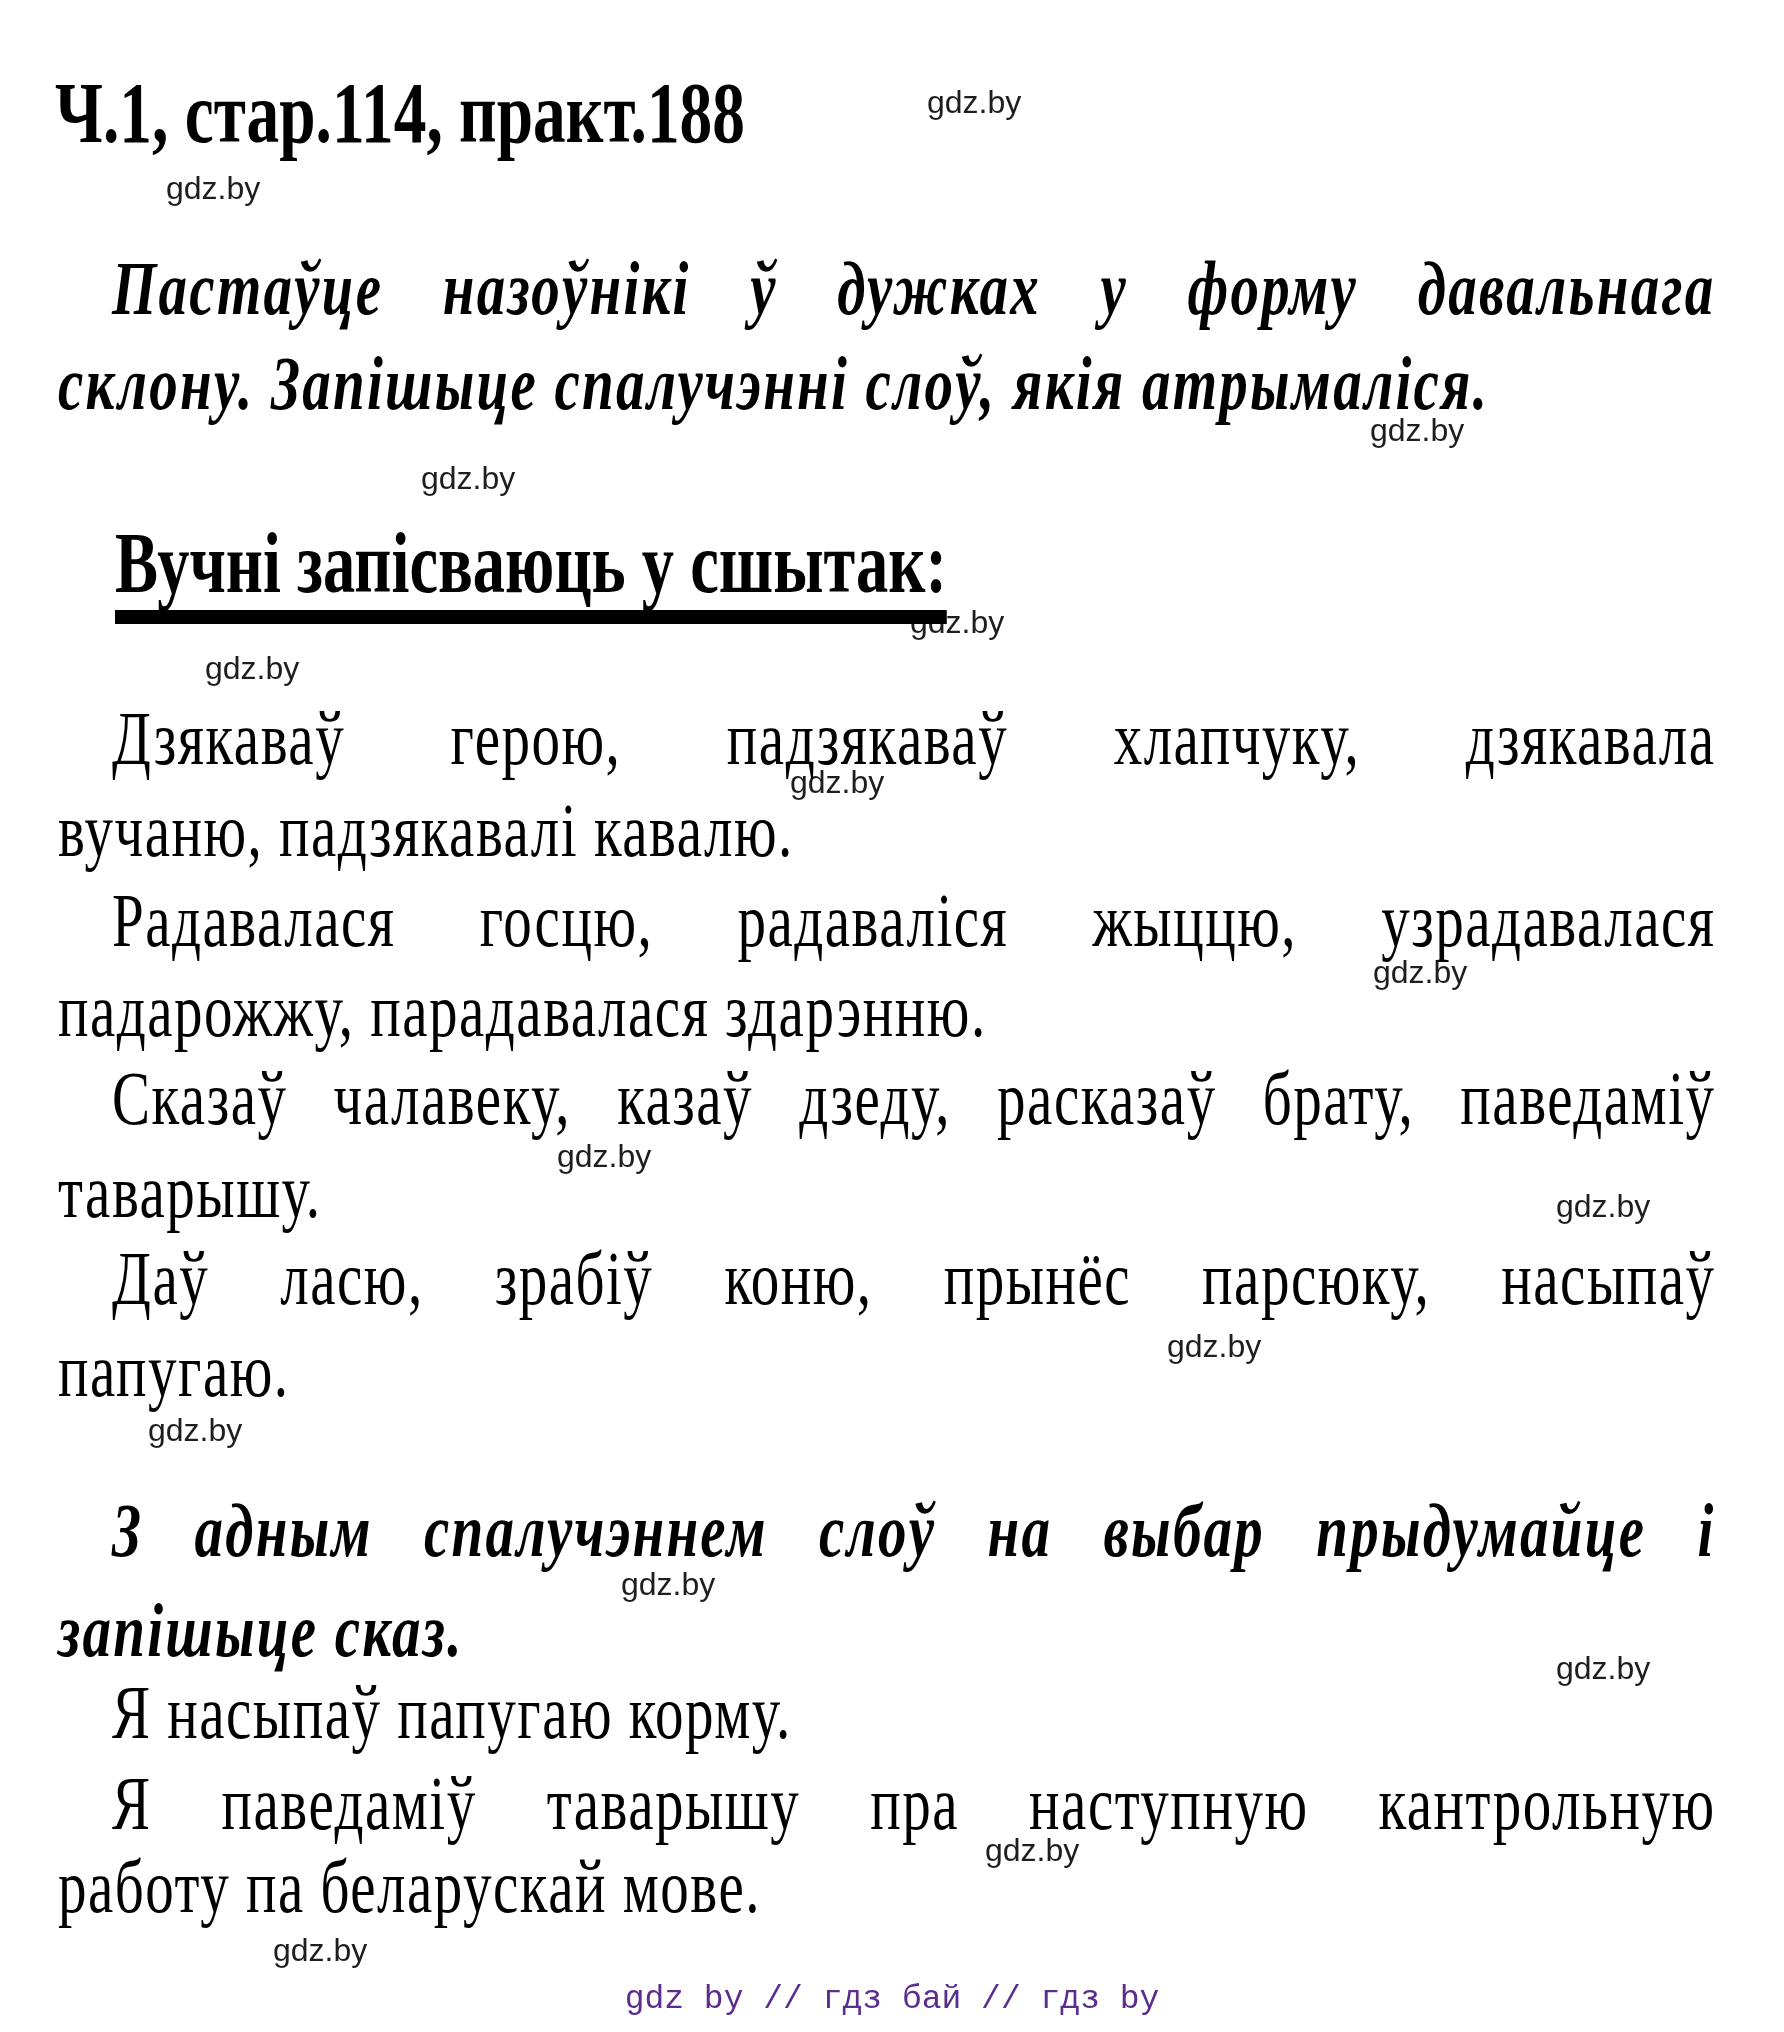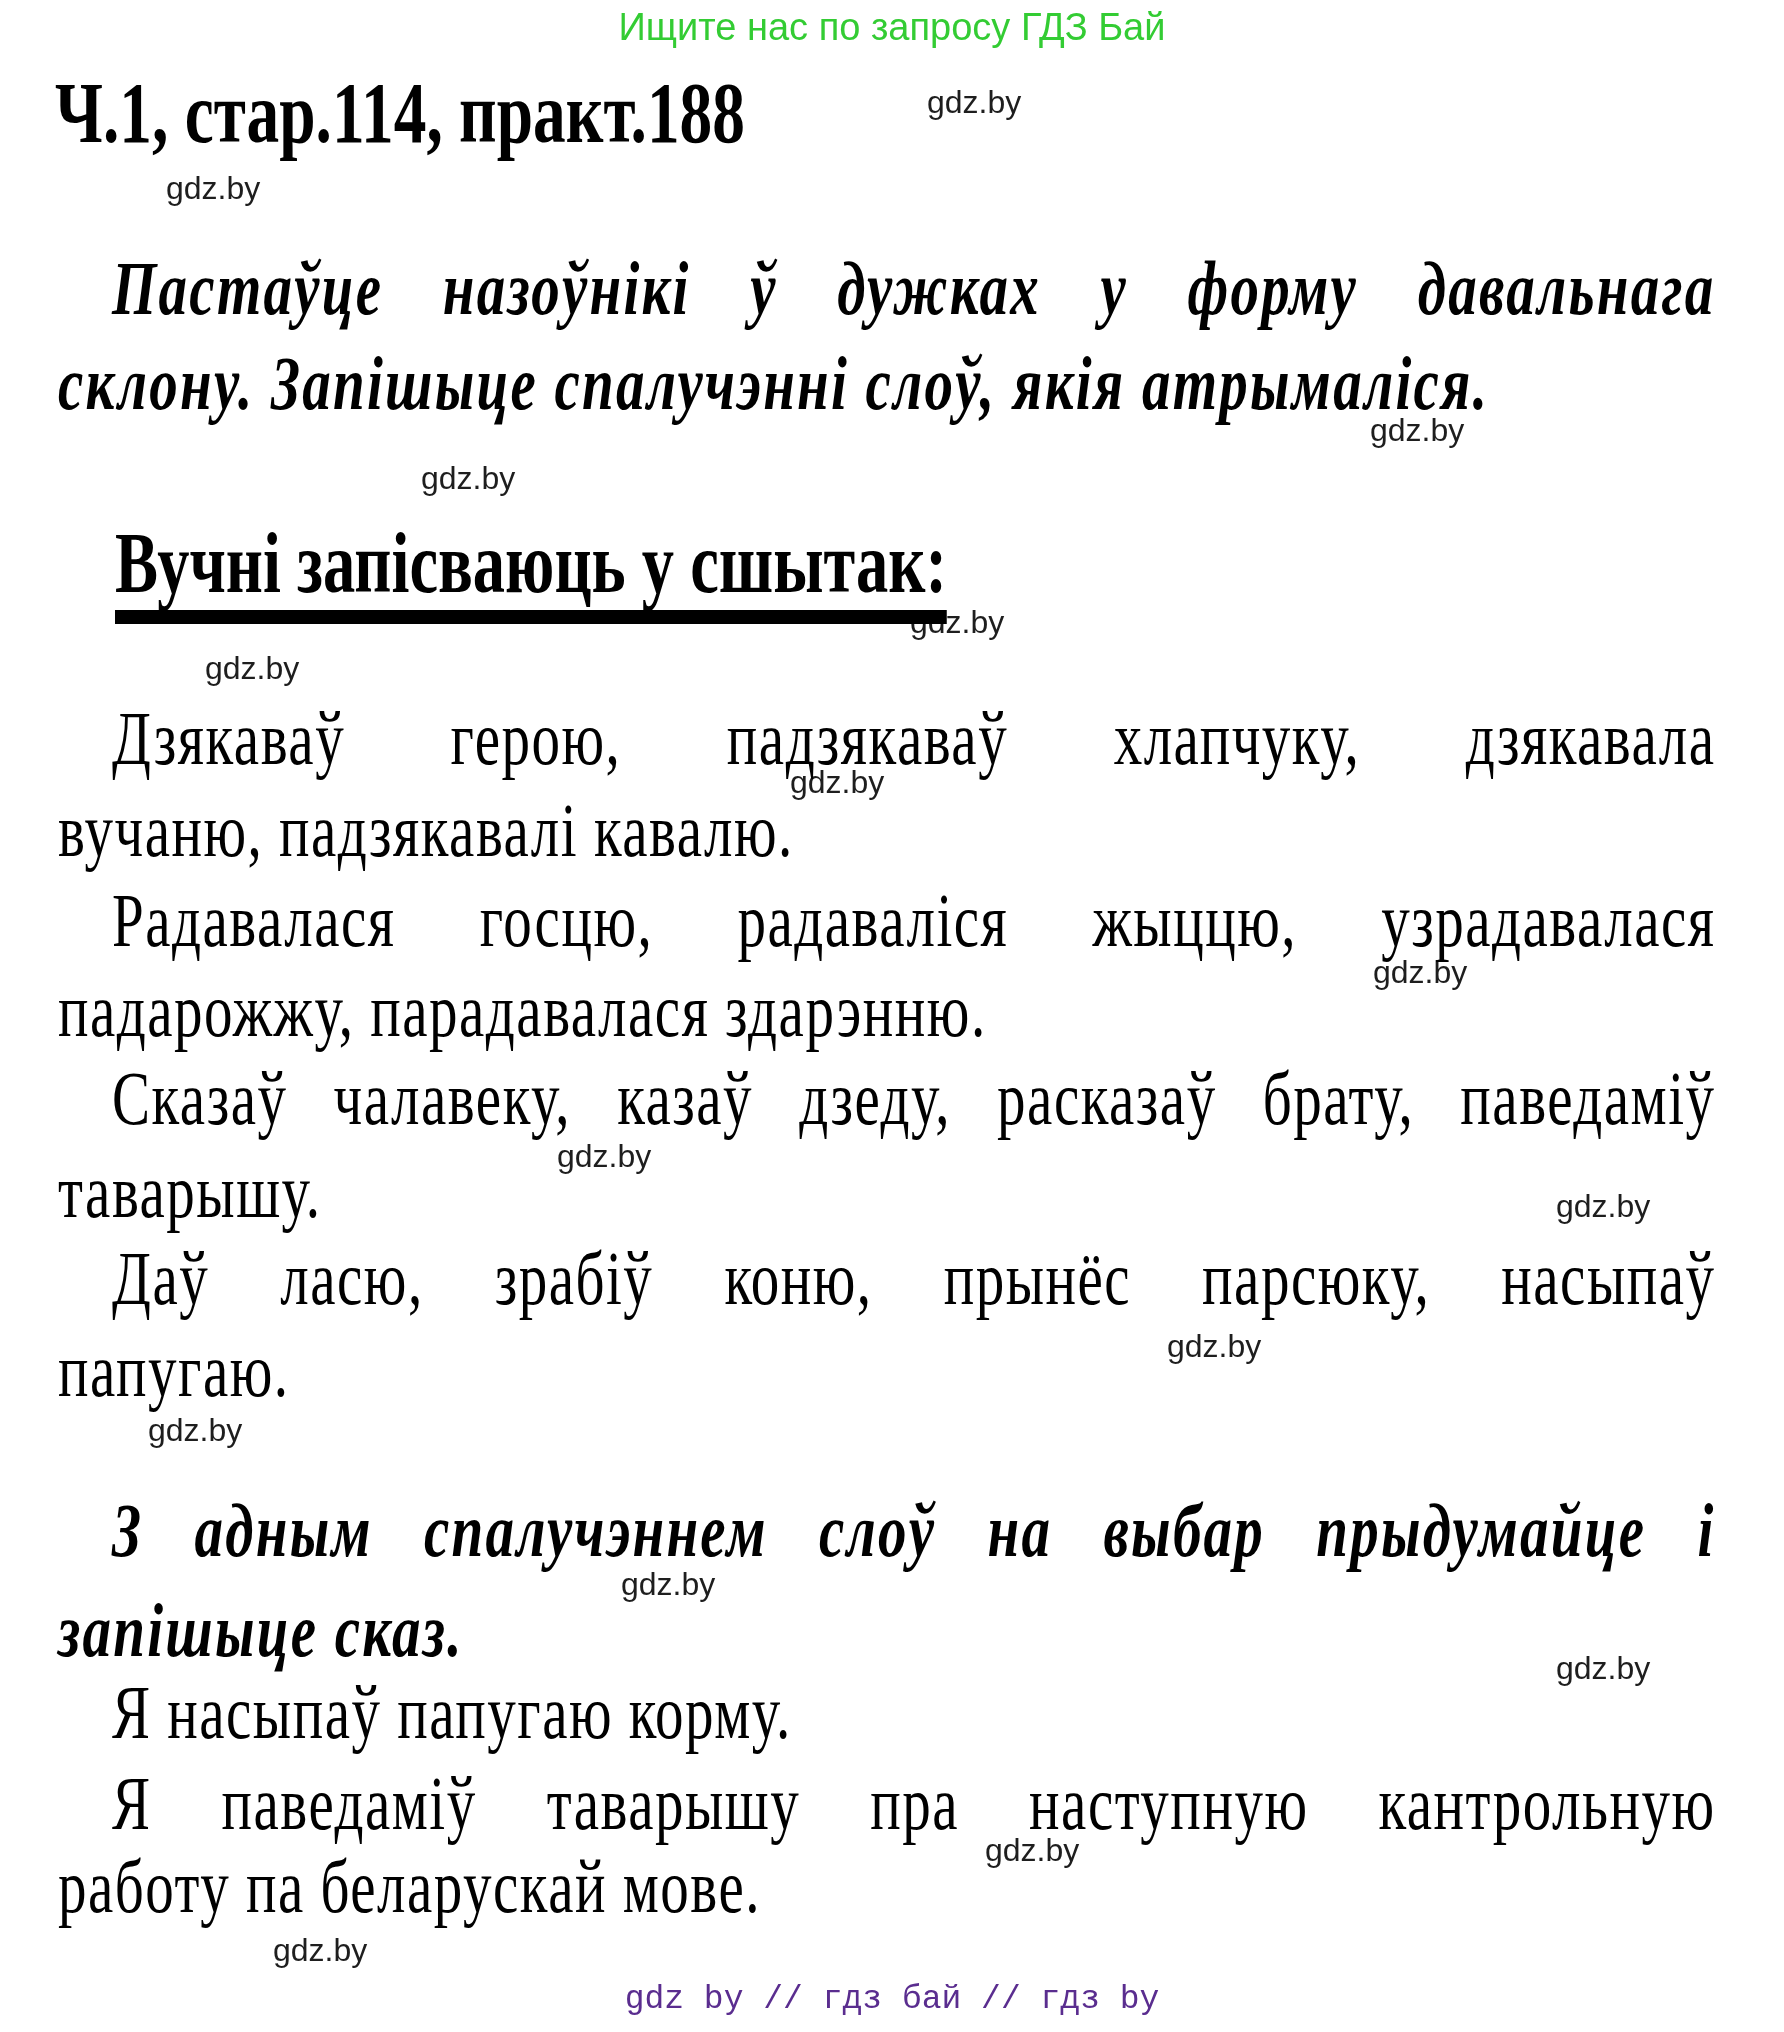--- a/index.html
+++ b/index.html
@@ -91,21 +91,20 @@
     font-size: 33px;
     color: #5a2d8f;
     white-space: nowrap;
   }
 </style>
 </head>
 <body>
 
 <div class="page">
 
-  <div class="banner">Ищите нас по запросу ГДЗ Бай</div>
 
   <div class="doc-title">Ч.1, стар.114, практ.188</div>
 
   <span class="wm" style="left:927px;  top:86px;">gdz.by</span>
   <span class="wm" style="left:166px;  top:172px;">gdz.by</span>
   <span class="wm" style="left:1370px; top:414px;">gdz.by</span>
   <span class="wm" style="left:421px;  top:462px;">gdz.by</span>
   <span class="wm" style="left:910px;  top:606px;">gdz.by</span>
   <span class="wm" style="left:205px;  top:652px;">gdz.by</span>
   <span class="wm" style="left:790px;  top:766px;">gdz.by</span>

